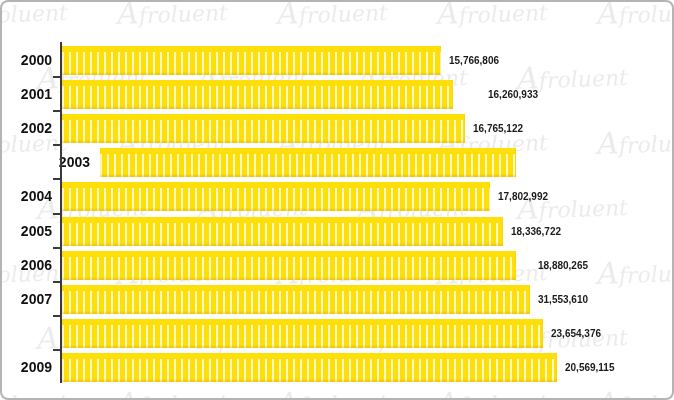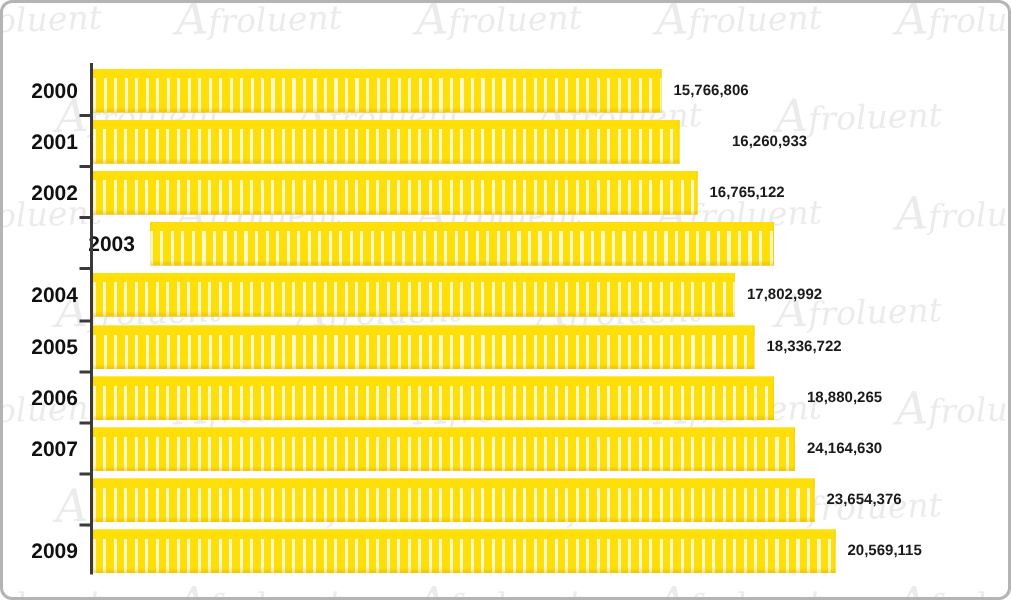--- a/index.html
+++ b/index.html
@@ -191,21 +191,21 @@
         <span class="val" style="left: 509px;">18,336,722</span>
       </div>
       <div class="row" style="top: 248.6px;">
         <span class="year">2006</span>
         <div class="bar" style="width: 454px;"></div>
         <span class="val" style="left: 536px;">18,880,265</span>
       </div>
       <div class="row" style="top: 282.7px;">
         <span class="year">2007</span>
         <div class="bar" style="width: 468px;"></div>
-        <span class="val" style="left: 536px;">24,164,630</span>
+        <span class="val" style="left: 536px;">31,553,610</span>
       </div>
       <div class="row" style="top: 316.8px;">
         <div class="bar" style="width: 481px;"></div>
         <span class="val" style="left: 549px;">23,654,376</span>
       </div>
       <div class="row" style="top: 350.9px;">
         <span class="year">2009</span>
         <div class="bar" style="width: 495px;"></div>
         <span class="val" style="left: 563px;">20,569,115</span>
       </div>

